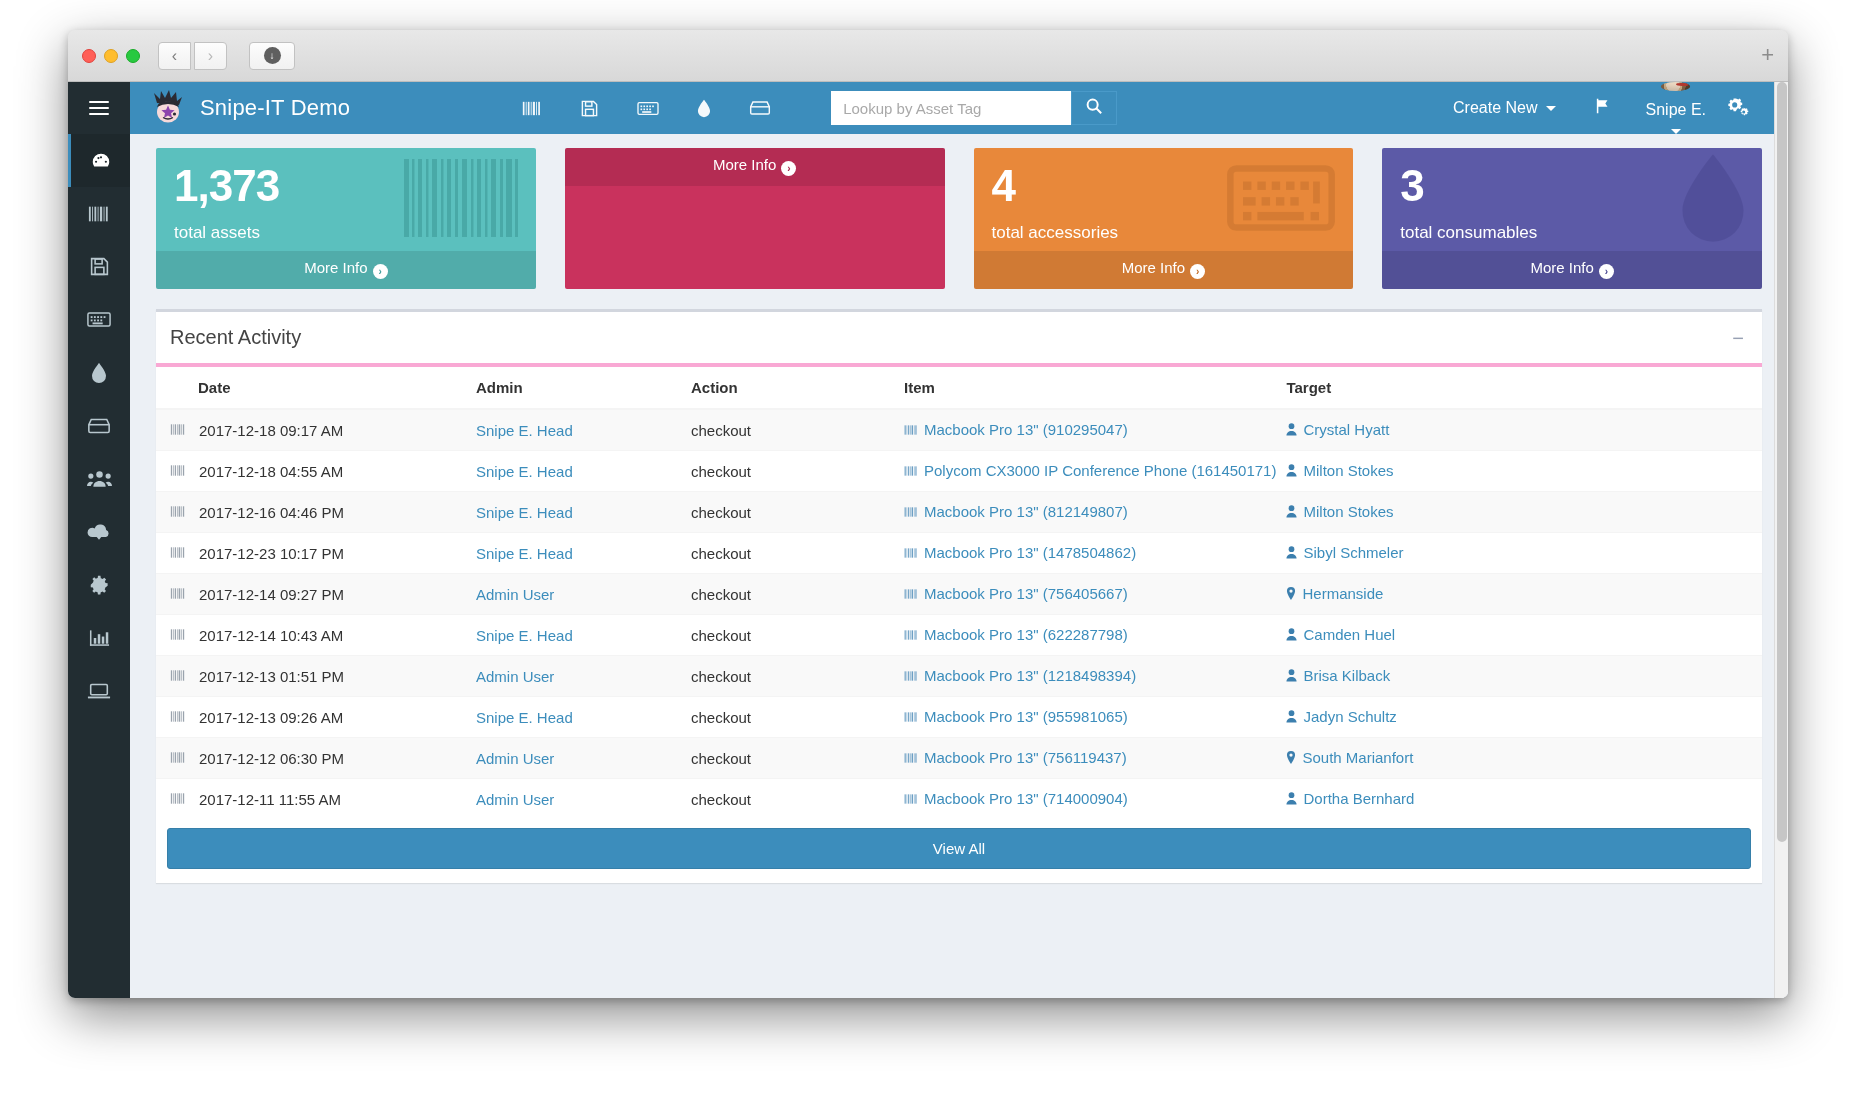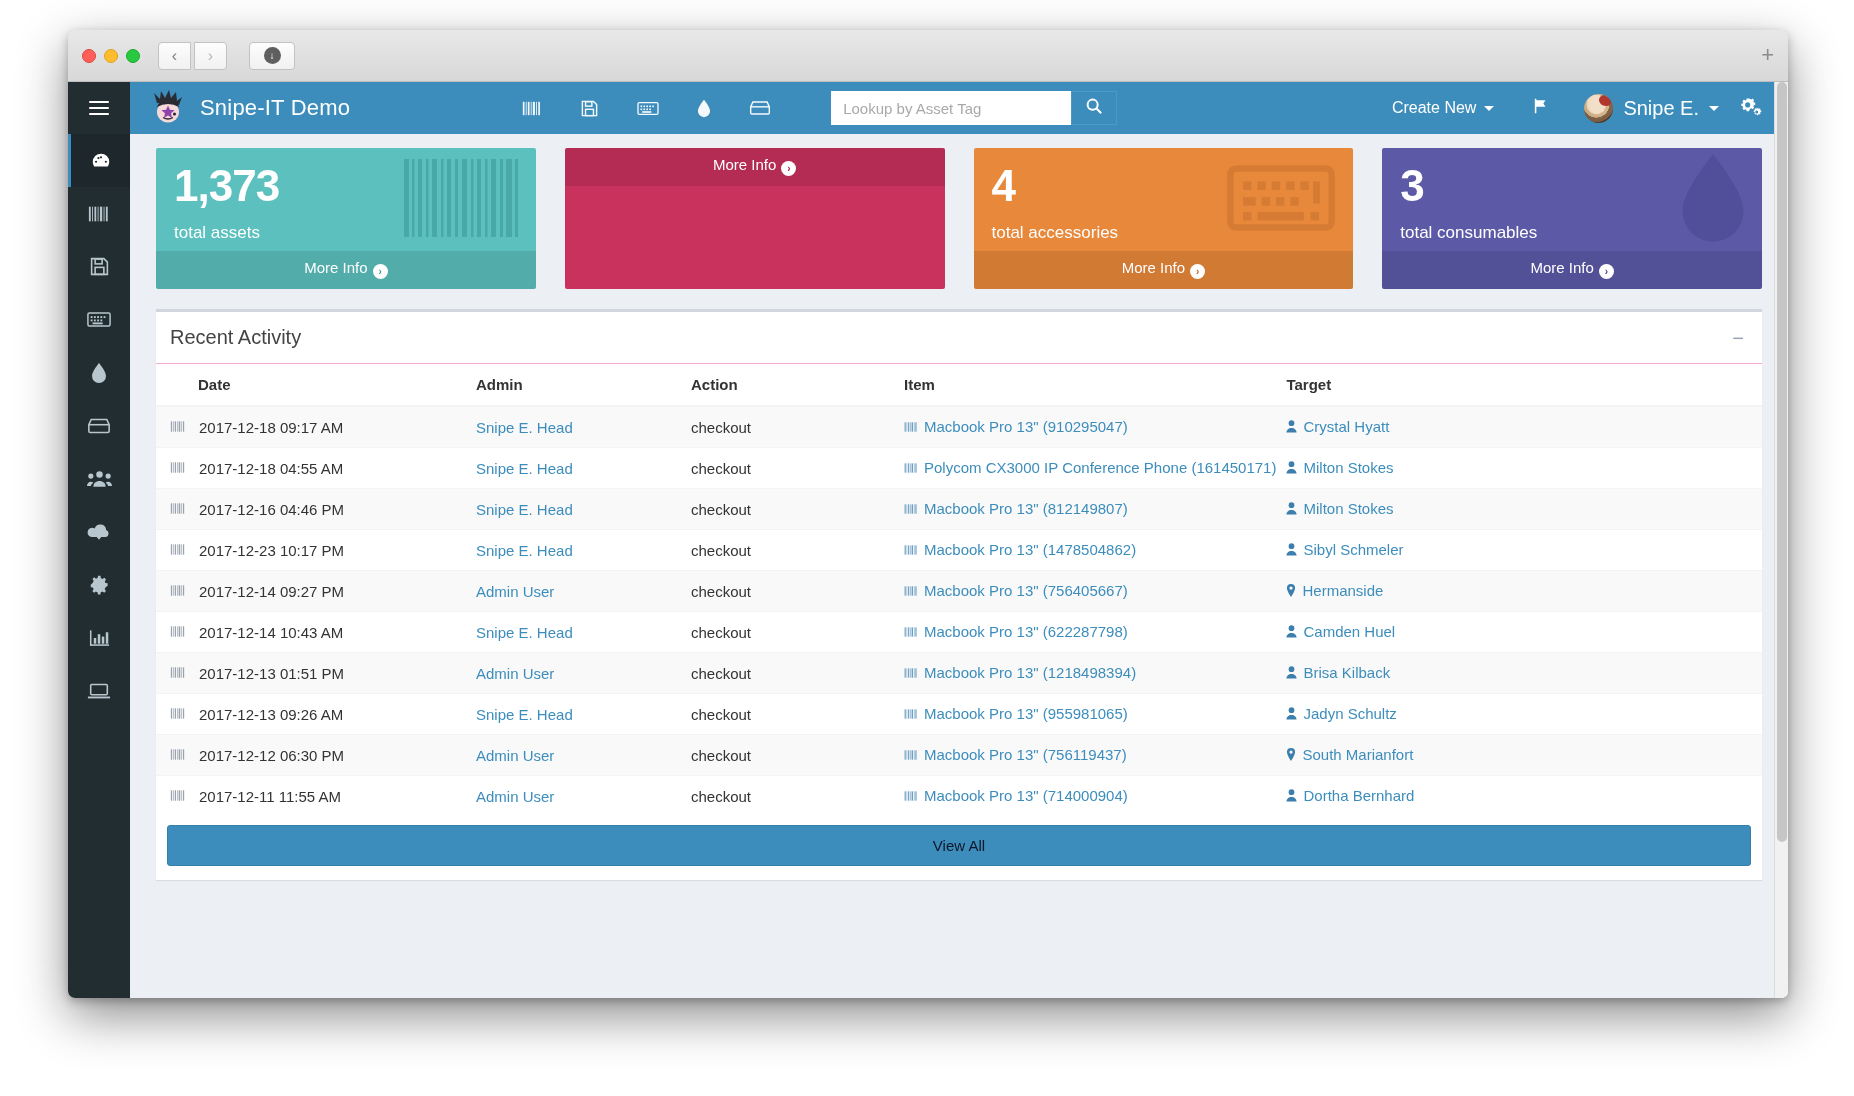--- a/index.html
+++ b/index.html
@@ -112,21 +112,21 @@
   .sb-item svg { display: block; }
 
   
   .maincol { flex: 1; display: flex; flex-direction: column; min-width: 0; }
 
   
   .navbar {
     height: 52px;
     background: #3c8dbc;
     display: flex; align-items: center;
-    padding: 0 4px 0 18px;
+    padding: 0 17px 0 18px;
     color: #fff;
     flex: 0 0 52px;
   }
   .brand { display: flex; align-items: center; gap: 12px; }
   .brand-logo {
     width: 40px; height: 36px; position: relative;
   }
   .brand-title { font-size: 22px; font-weight: 400; letter-spacing: 0.2px; }
 
   .nav-icons {
@@ -162,21 +162,21 @@
   .nav-right > * { display: flex; align-items: center; height: 52px; }
   .create-new { padding: 0 20px; font-size: 16px; gap: 8px; }
   .caret {
     width: 0; height: 0;
     border-left: 5px solid transparent;
     border-right: 5px solid transparent;
     border-top: 5px solid #fff;
     display: inline-block;
   }
   .flagbtn { padding: 0 18px; }
-  .userbox { padding: 0 16px; gap: 10px; font-size: 20px; }
+  .userbox { padding: 0 16px; gap: 10px; font-size: 16px; flex-direction: column; }
   .avatar {
     width: 29px; height: 29px; border-radius: 50%;
     background: radial-gradient(circle at 42% 36%, #f3dfc8 0 38%, #d9b98f 39% 52%, #8d6b4d 53% 70%, #5e4631 71% 100%);
     box-shadow: inset 0 -4px 6px rgba(0,0,0,.18);
     position: relative; overflow: hidden;
   }
   .avatar::after{
     content:""; position:absolute; left:52%; top:6%;
     width:40%; height:36%; border-radius:50% 50% 40% 60%;
     background:#b2382f;
@@ -226,21 +226,21 @@
 
   
   .panel {
     background: #fff;
     border-top: 3px solid #d2d6de;
     box-shadow: 0 1px 1px rgba(0,0,0,.08);
   }
   .panel-head {
     display: flex; align-items: center;
     padding: 14px 18px 14px 14px;
-    border-bottom: 1px solid #f9a8d4;
+    border-bottom: 4px solid #f9a8d4;
   }
   .panel-title { font-size: 20px; color: #444; font-weight: 400; }
   .panel-collapse {
     margin-left: auto; color: #97a0b3;
     font-size: 20px; line-height: 1; cursor: pointer;
   }
 
   table { width: 100%; border-collapse: collapse; }
   thead th {
     text-align: left;
@@ -263,21 +263,21 @@
 
   .col-date { width: 320px; }
   .col-admin { width: 215px; }
   .col-action { width: 213px; }
   .col-item { width: 360px; }
 
   .viewall-wrap { padding: 9px 11px 14px 11px; }
   .viewall {
     display: block; width: 100%;
     background: #3c8dbc; border: 1px solid #367fa9;
-    color: #0f172a; font-size: 15px;
+    color: #ffffff; font-size: 15px;
     text-align: center; padding: 11px 0;
     border-radius: 3px; cursor: pointer;
     font-family: "Liberation Sans", sans-serif;
   }
 
   
   .vscroll {
     position: absolute; right: 0; top: 0;
     width: 14px; height: 100%;
     background: #f1f1f1; border-left: 1px solid #dcdcdc;

